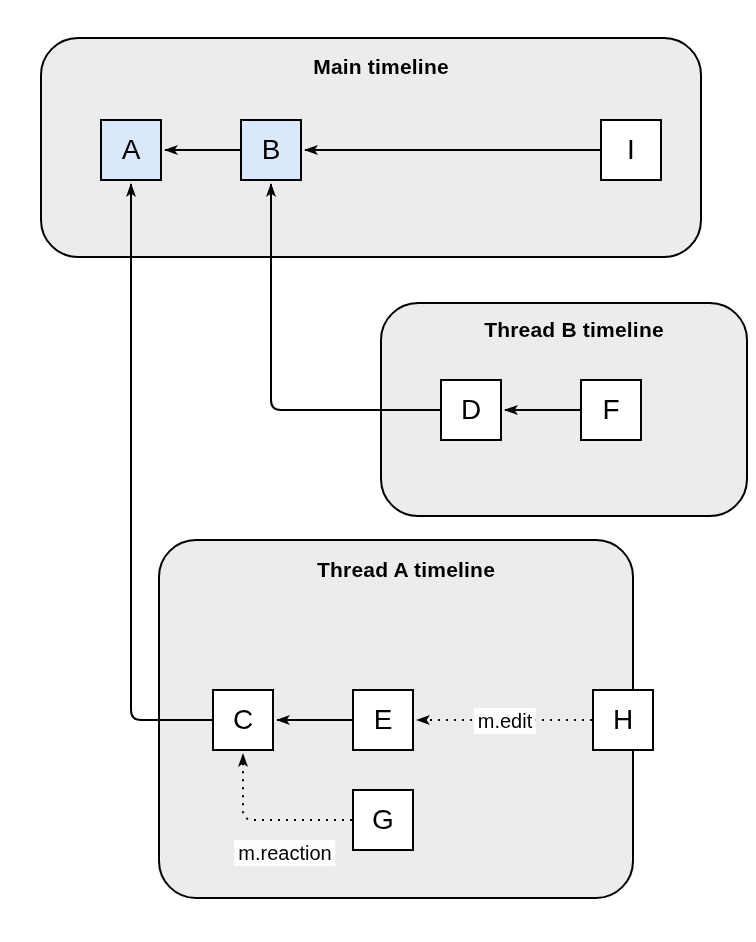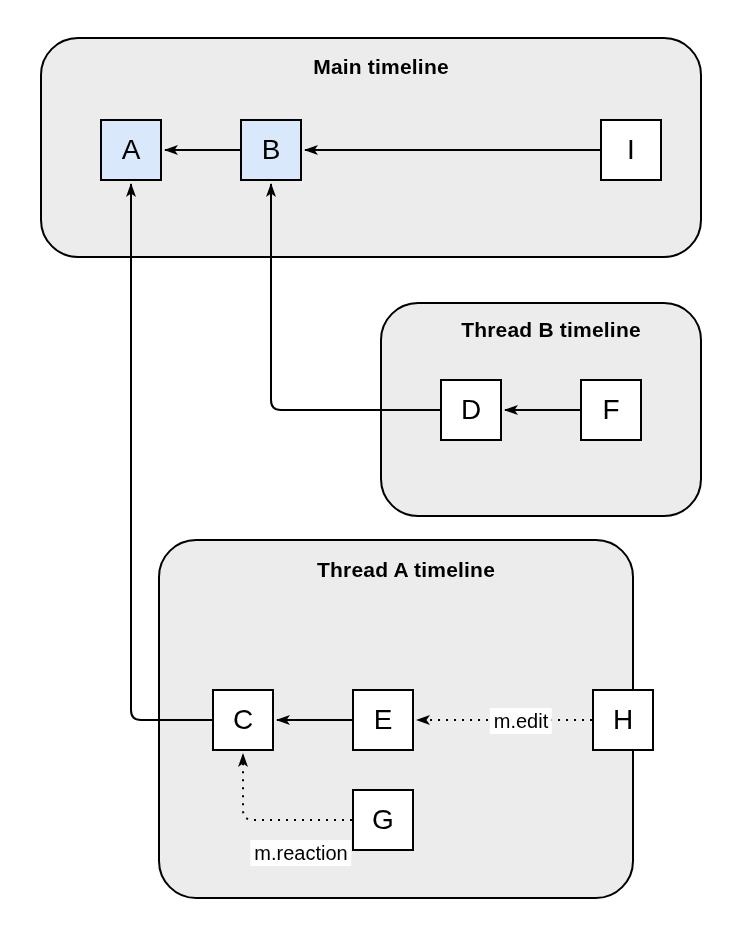--- a/index.html
+++ b/index.html
@@ -19,33 +19,33 @@
     position:absolute; width:62px; height:62px; box-sizing:border-box;
     background:#ffffff; border:2px solid #000000;
     display:flex; align-items:center; justify-content:center;
     font-size:28px; color:#000000;
   }
   .node.blue { background:#dae8fc; }
   svg.edges { position:absolute; left:0; top:0; width:756px; height:942px; }
   .edge-label {
     position:absolute; transform:translate(-50%,-50%);
     background:rgba(255,255,255,0.95); padding:0 4px;
-    font-size:20px; color:#000000; white-space:nowrap; line-height:26px;margin-left:16px;
+    font-size:20px; color:#000000; white-space:nowrap; line-height:26px;
   }
 </style>
 </head>
 <body>
 
 <div class="canvas">
 
   <div class="container-box" style="left:40px; top:37px; width:662px; height:221px;">
     <div class="container-title">Main timeline</div>
   </div>
 
-  <div class="container-box" style="left:380px; top:302px; width:322px; height:215px;">
+  <div class="container-box" style="left:380px; top:302px; width:368px; height:215px;">
     <div class="container-title" style="top:14px;">Thread B timeline</div>
   </div>
 
   <div class="container-box" style="left:158px; top:539px; width:476px; height:360px;">
     <div class="container-title" style="top:17px;">Thread A timeline</div>
   </div>
 
   <svg class="edges" viewBox="0 0 756 942" xmlns="http://www.w3.org/2000/svg">
     <defs>
       <marker id="arrow" markerUnits="userSpaceOnUse" markerWidth="16" markerHeight="12" refX="14" refY="6" orient="auto">

